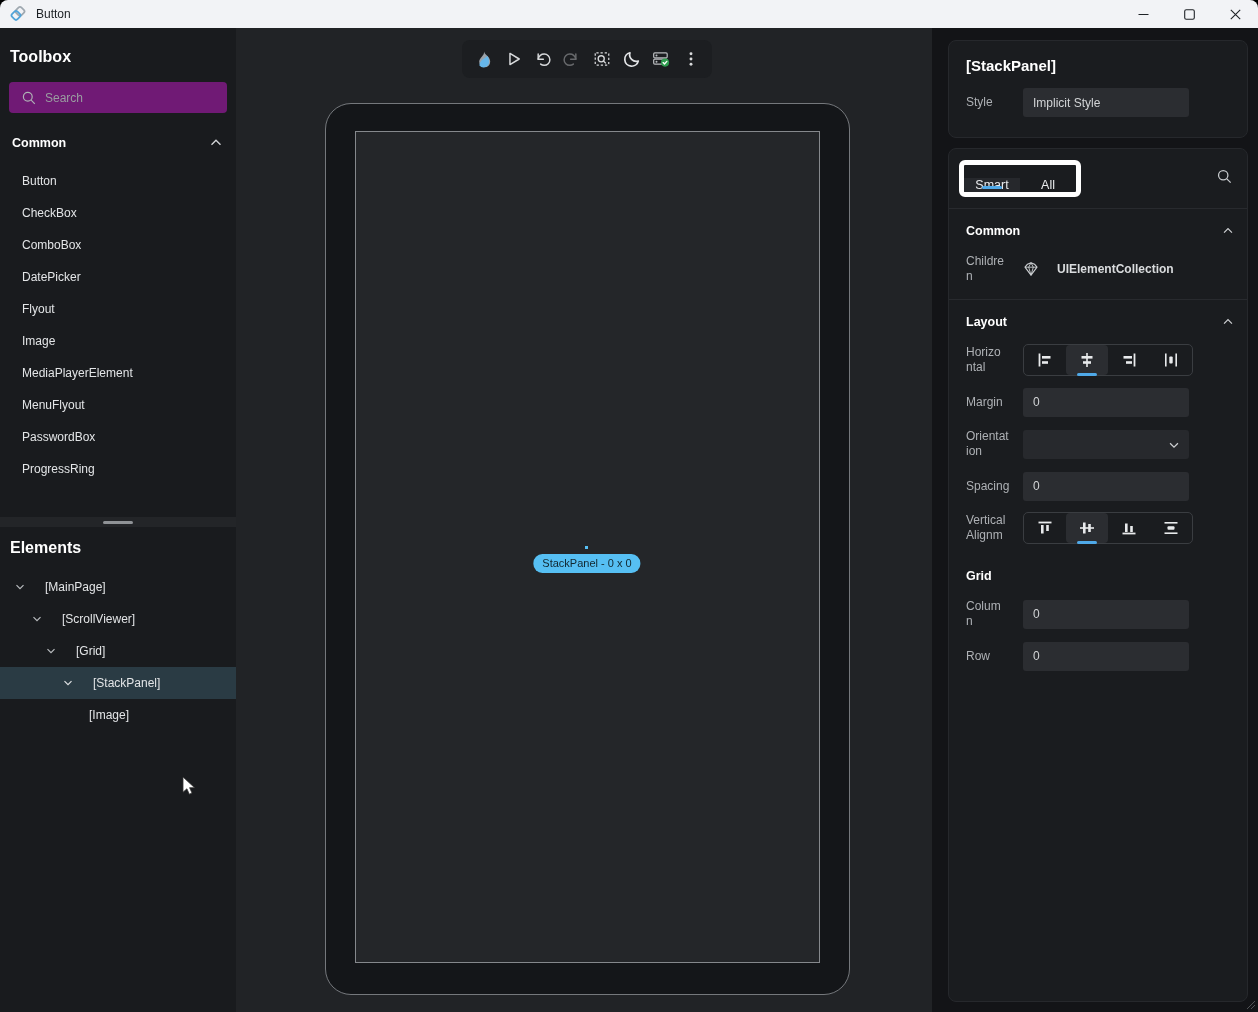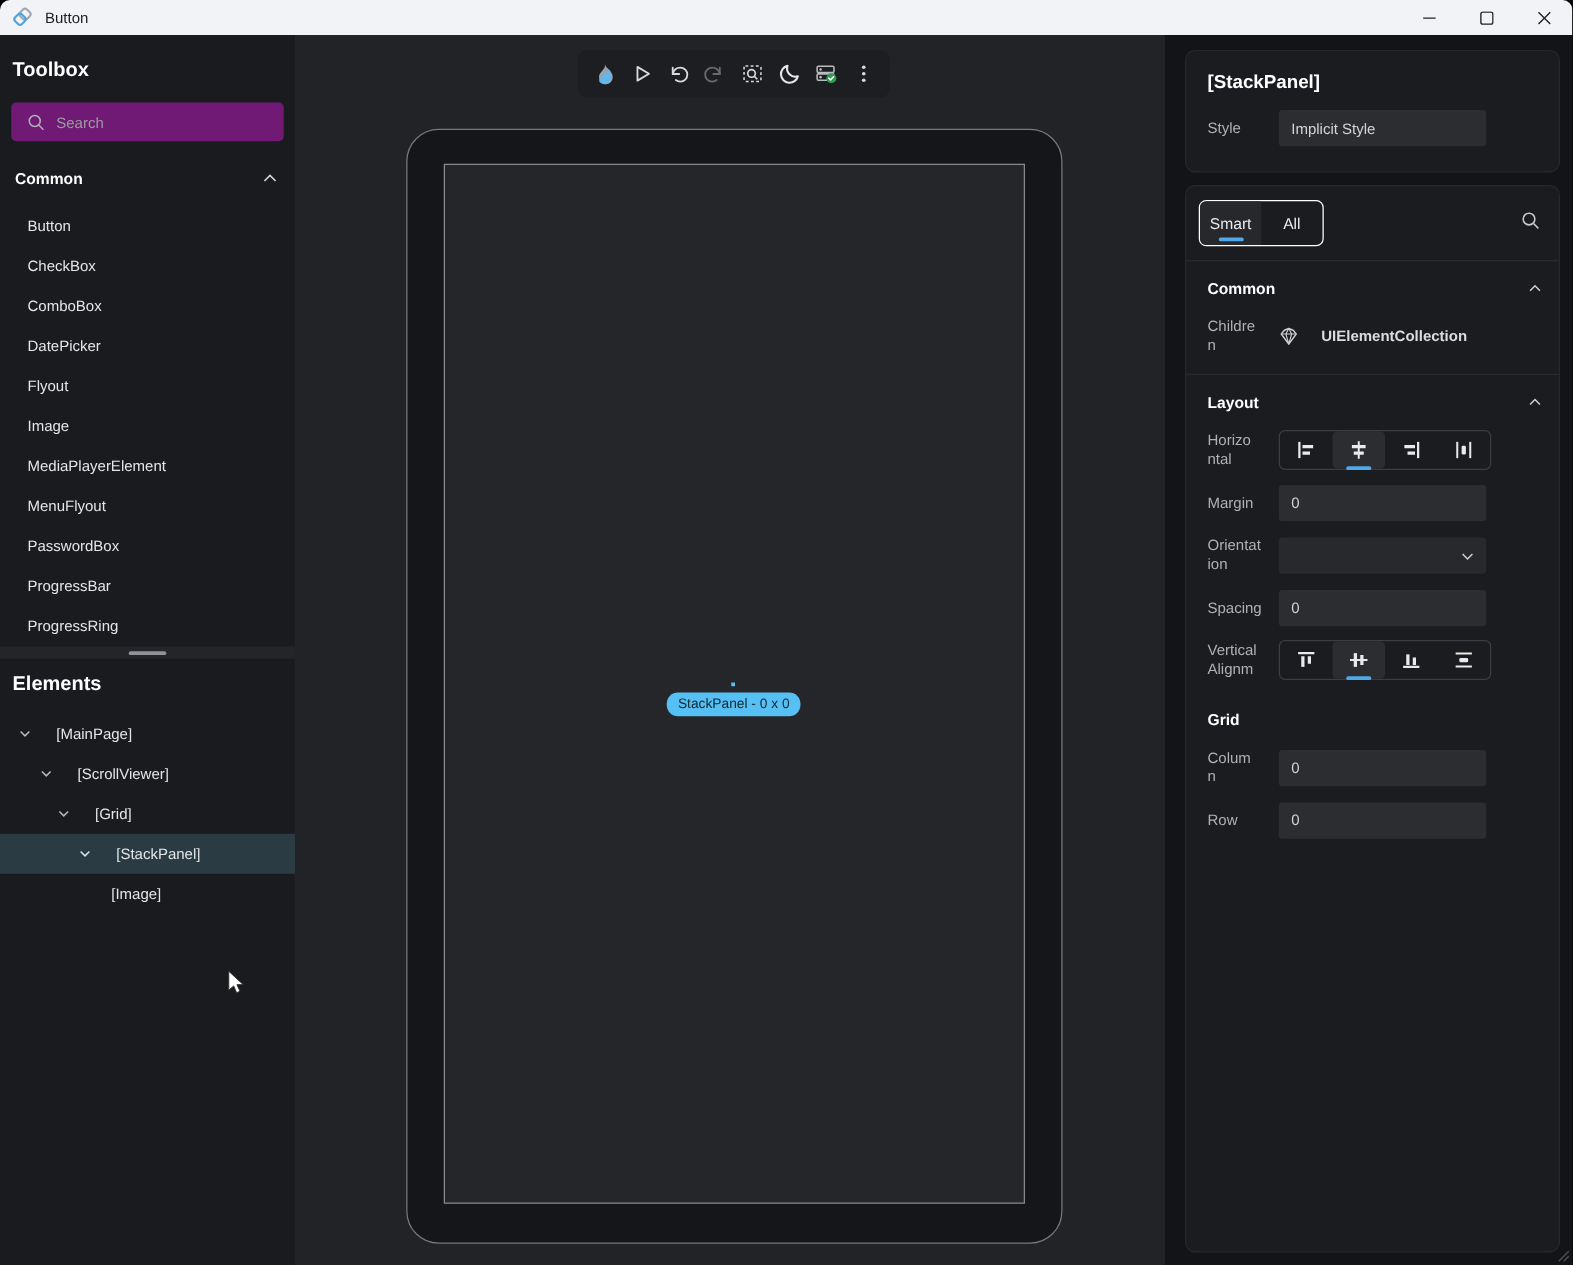--- a/index.html
+++ b/index.html
@@ -70,22 +70,22 @@
   .card.props-card{ top:120px; height:854px; }
   .insp-title{ font-size:15px; font-weight:bold; color:#fff; padding:16px 0 0 17px; }
   .style-row{ display:flex; align-items:center; margin:14px 0 0 17px; }
   .style-row .plabel{ width:57px; }
   .plabel{ font-size:12px; color:#aeb1b5; line-height:1.25; }
   .field{ width:166px; height:29px; background:#2b2d31; border-radius:3px;
     display:flex; align-items:center; padding-left:10px; font-size:12px; color:#d2d4d6; cursor:text; }
   
   .tabs-row{ height:60px; display:flex; align-items:flex-start; padding:11px 14px 0 10px;
     border-bottom:1px solid #282a2e; }
-  .tab-group{ display:flex; width:100px; height:37px; border:1px solid #ffffff;
-    border-radius:6px; overflow:hidden; }
+  .tab-group{ display:flex; width:122px; height:37px; border:5px solid #ffffff;
+    border-radius:6px; overflow:hidden;align-items:flex-end; }
   .tab{ position:relative; flex:1; border:none; background:transparent; color:#e8eaec;
     font-size:12.5px; font-family:inherit; cursor:default; }
   .tab.active{ background:#26282c; }
   .tab .underline{ position:absolute; left:50%; transform:translateX(-50%);
     bottom:3px; width:20px; height:3px; border-radius:2px; background:#4fa9e8; }
   .tabs-search{ margin-left:auto; margin-top:8px; background:transparent; border:none; display:flex; cursor:default; }
   
   .sect-head{ display:flex; align-items:center; height:24px; margin:10px 12px 0 17px; cursor:default; }
   .sect-head .lbl{ font-size:12.5px; font-weight:bold; color:#fff; }
   .sect-head .chev{ margin-left:auto; display:flex; }
@@ -184,23 +184,20 @@
           <div class="tool-item">
               <span>MediaPlayerElement</span>
             </div>
           <div class="tool-item">
               <span>MenuFlyout</span>
             </div>
           <div class="tool-item">
               <span>PasswordBox</span>
             </div>
           <div class="tool-item">
-              <span>ProgressBar</span>
-            </div>
-          <div class="tool-item">
               <span>ProgressRing</span>
             </div>
         </div>
       </div>
 
       <div class="splitter">
         <div class="handle"></div>
       </div>
 
       <div class="elements">

